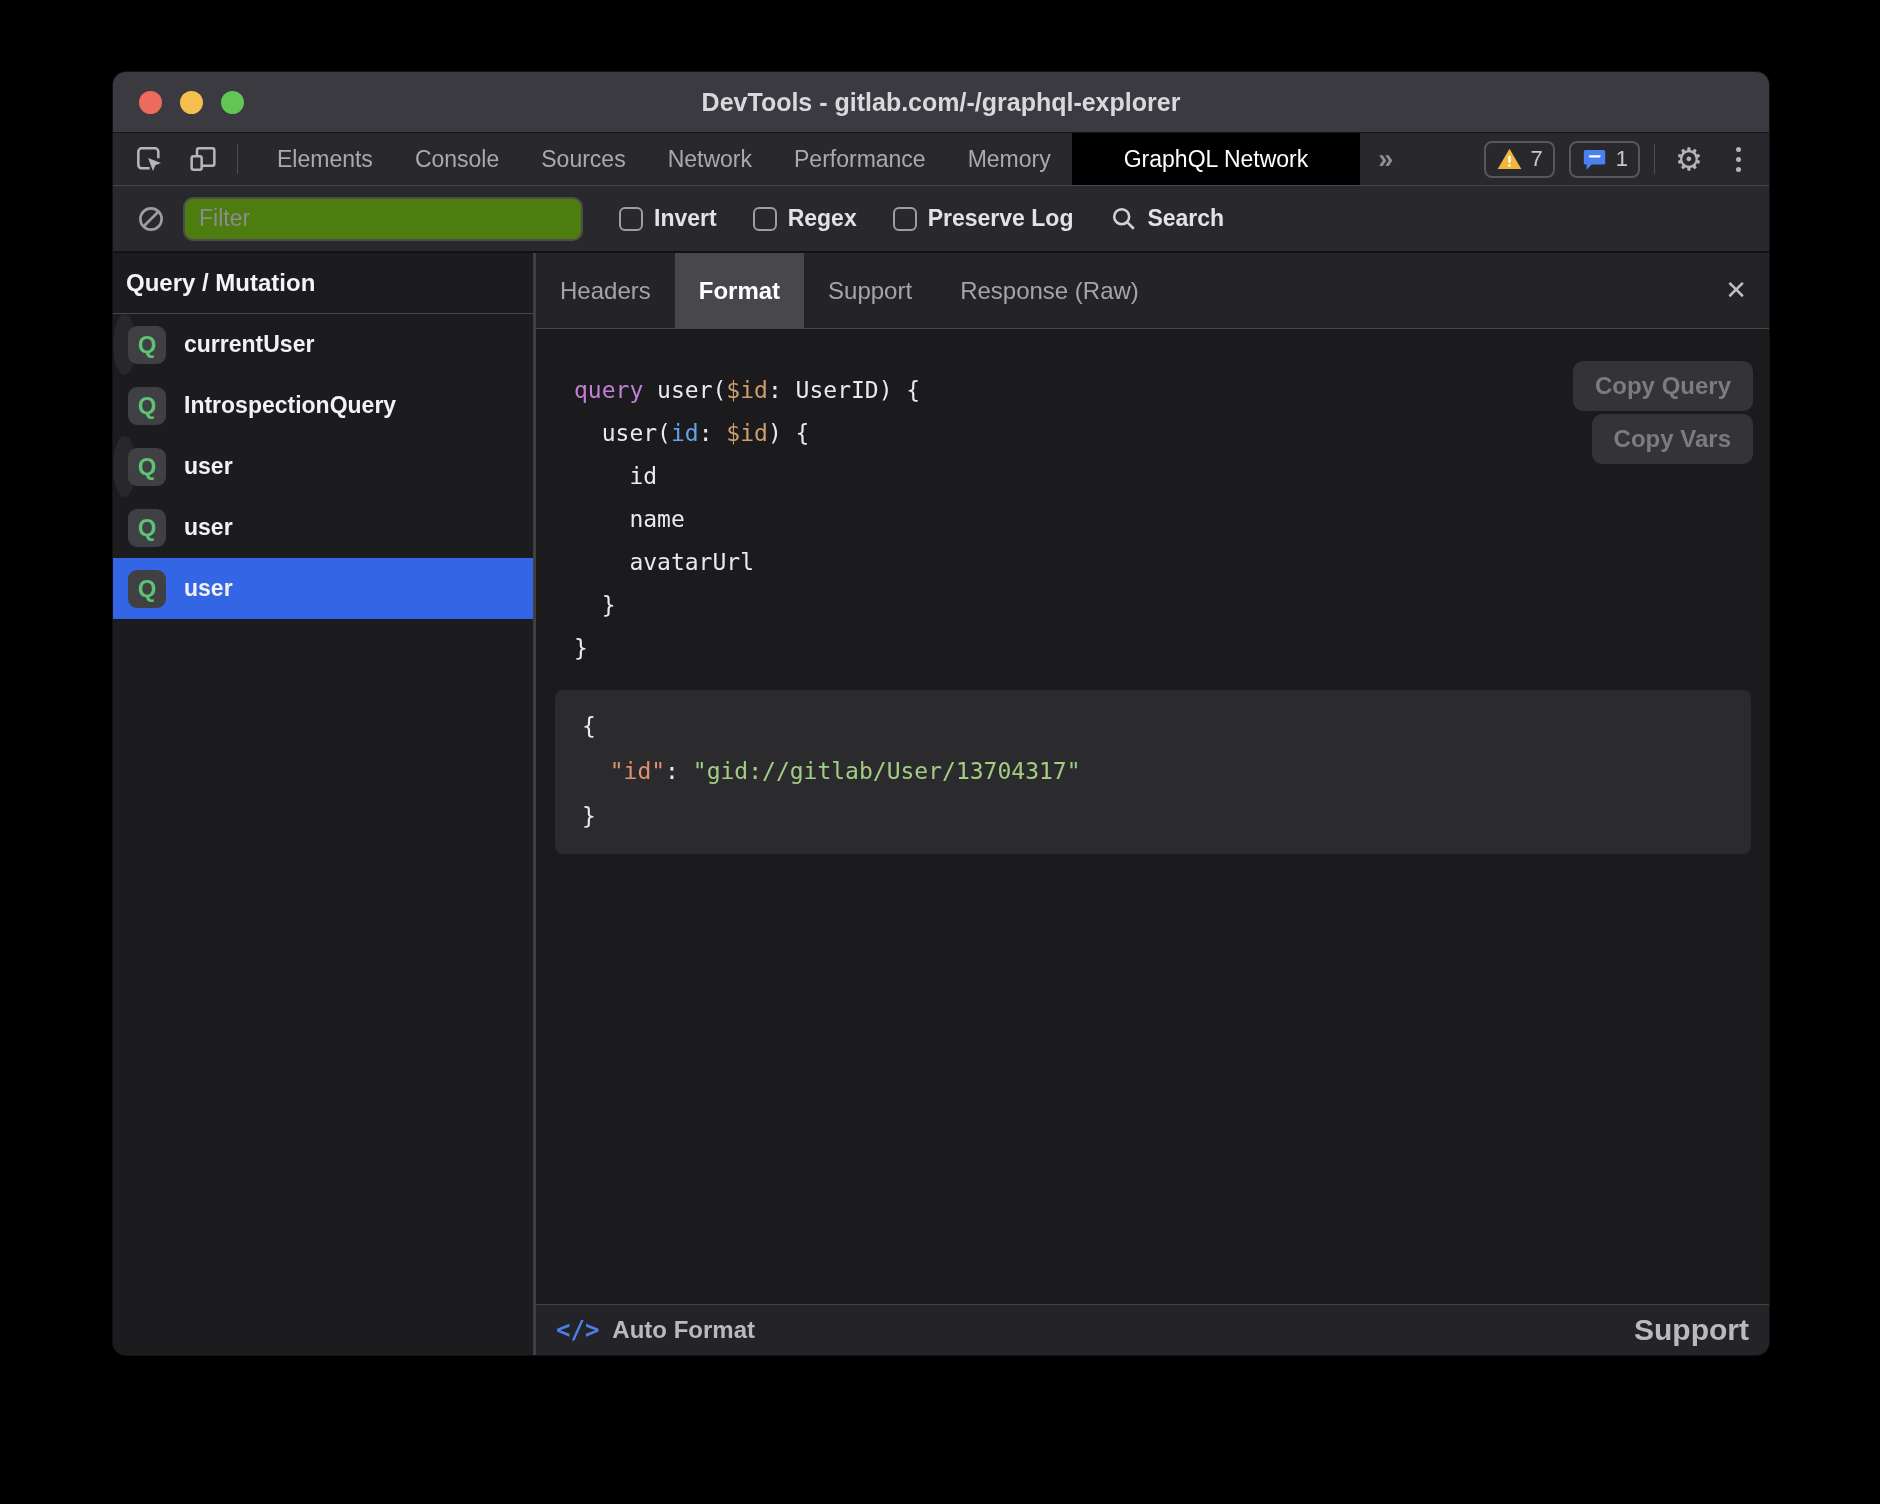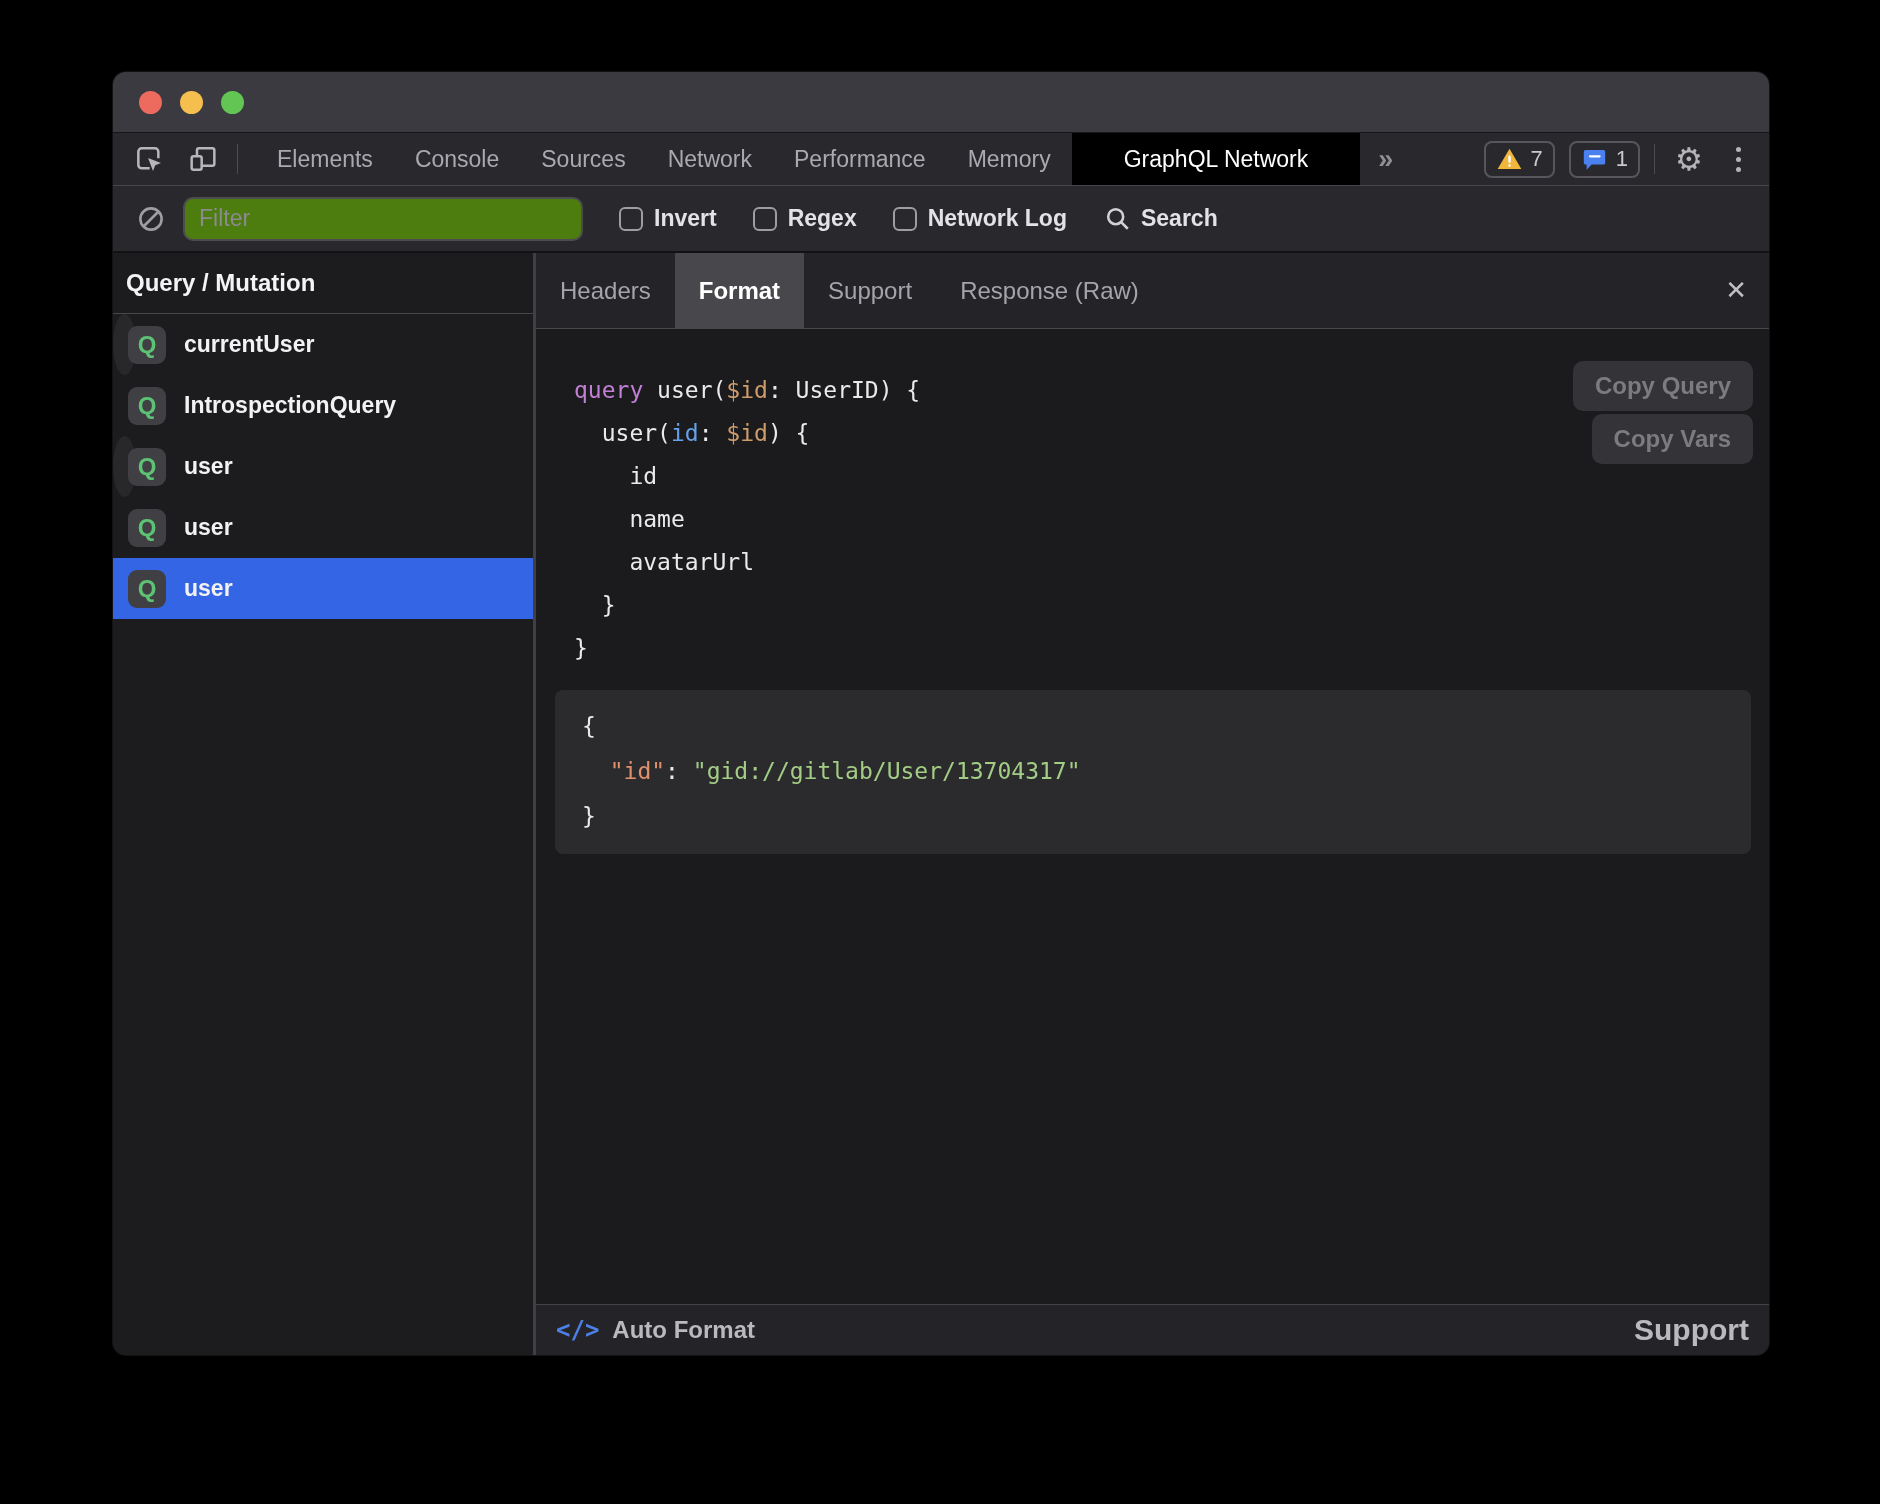--- a/index.html
+++ b/index.html
@@ -90,20 +90,21 @@
 
 <div class="stage">
   <div class="window">
 
     <div class="titlebar">
       <div class="traffic">
         <div class="light red"></div>
         <div class="light yellow"></div>
         <div class="light green"></div>
       </div>
+      <div class="win-title">DevTools - gitlab.com/-/graphql-explorer</div>
     </div>
 
     <div class="tabbar">
       <div class="tool-icons">
         <div class="icon-btn">
           <svg viewBox="0 0 24 24" width="32" height="32">
             <path d="M12.5 19 H6.5 A2.5 2.5 0 0 1 4 16.5 v-10 A2.5 2.5 0 0 1 6.5 4 h10 A2.5 2.5 0 0 1 19 6.5 V11.5" fill="none" stroke="#b6b6bb" stroke-width="1.9"></path>
             <path d="M11.3 11.3 L21 15 L16.7 16.7 L15 21 Z" fill="#b6b6bb"></path>
           </svg>
         </div>
@@ -164,21 +165,21 @@
       <div class="check-group">
         <div class="checkbox"></div>
         <span class="check-label">Invert</span>
       </div>
       <div class="check-group">
         <div class="checkbox"></div>
         <span class="check-label">Regex</span>
       </div>
       <div class="check-group">
         <div class="checkbox"></div>
-        <span class="check-label">Network Log</span>
+        <span class="check-label">Preserve Log</span>
       </div>
       <div class="search-group">
         <svg viewBox="0 0 24 24" width="29" height="29">
           <circle cx="10.5" cy="10.5" r="6.2" fill="none" stroke="#d2d2d6" stroke-width="2.1"></circle>
           <line x1="15.2" y1="15.2" x2="20.5" y2="20.5" stroke="#d2d2d6" stroke-width="2.1"></line>
         </svg>
         <span class="check-label">Search</span>
       </div>
     </div>
 

